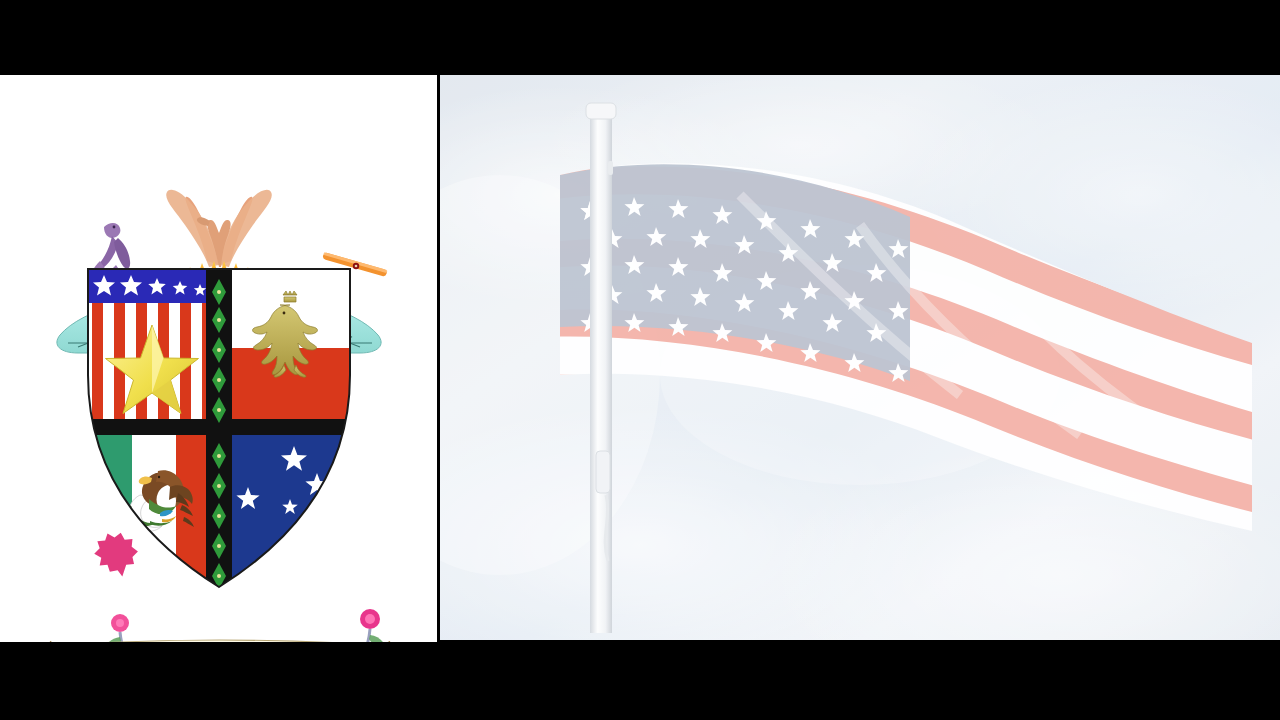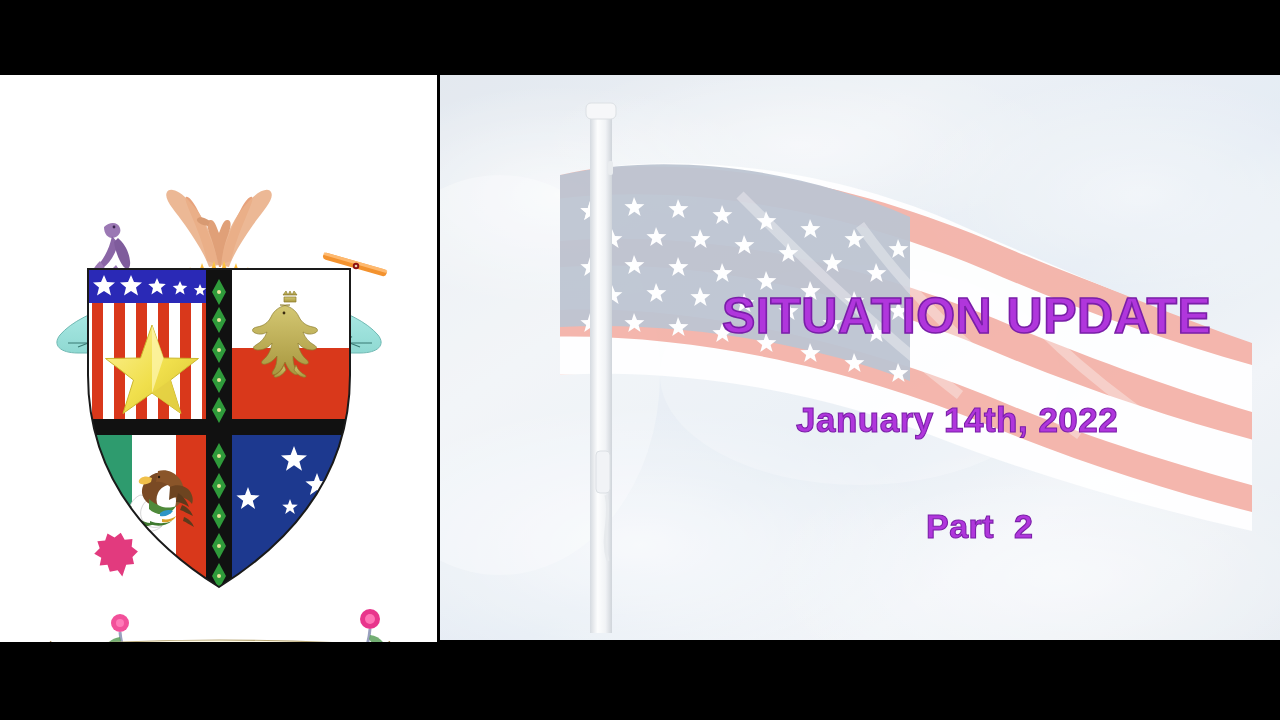--- a/index.html
+++ b/index.html
@@ -423,23 +423,20 @@
           <rect x="146" y="28" width="30" height="16" rx="5" fill="#f4f6f8" stroke="#d4d9de" stroke-width="1"></rect>
           <rect x="156" y="376" width="14" height="42" rx="4" fill="#eef1f4" stroke="#d4d9de" stroke-width="1"></rect>
           <path d="M166 420 C172 442 160 462 168 486" stroke="#e2e6ea" stroke-width="3" fill="none"></path>
           <rect x="168" y="86" width="5" height="14" rx="2" fill="#e3e7eb"></rect>
         </g>
 
         <rect x="0" y="0" width="840" height="565" fill="#ffffff" opacity=".18"></rect>
       </svg>
 
       <div id="title-stack">
-        <div class="ttl" id="t-main">SITUATION UPDATE</div>
-        <div class="ttl" id="t-date">January 14th, 2022</div>
-        <div class="ttl" id="t-part">Part  2</div>
       </div>
     </div>
 
   </div>
 
   <div id="letterbox-top" style="position:absolute;left:0;top:0;width:1280px;height:75px;background:#000;"></div>
   <div id="letterbox-bottom" style="position:absolute;left:0;top:642px;width:1280px;height:78px;background:#000;"></div>
 
 </div>
 

